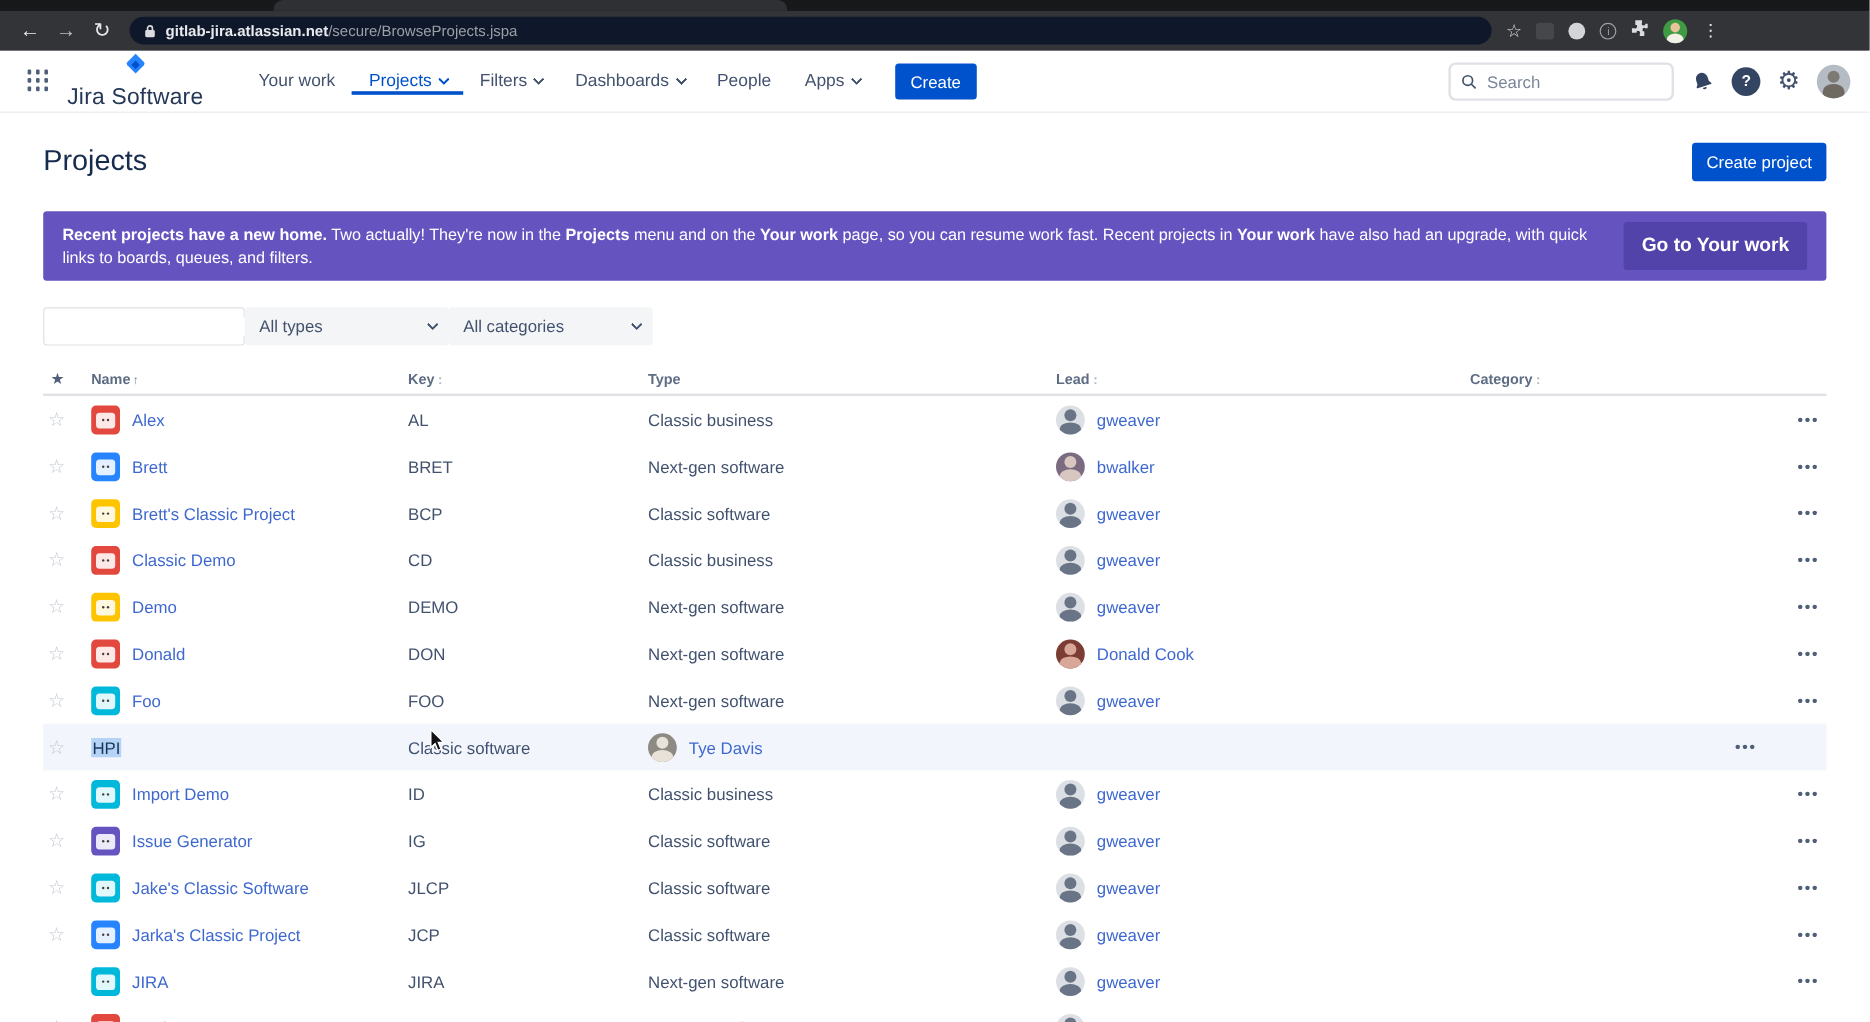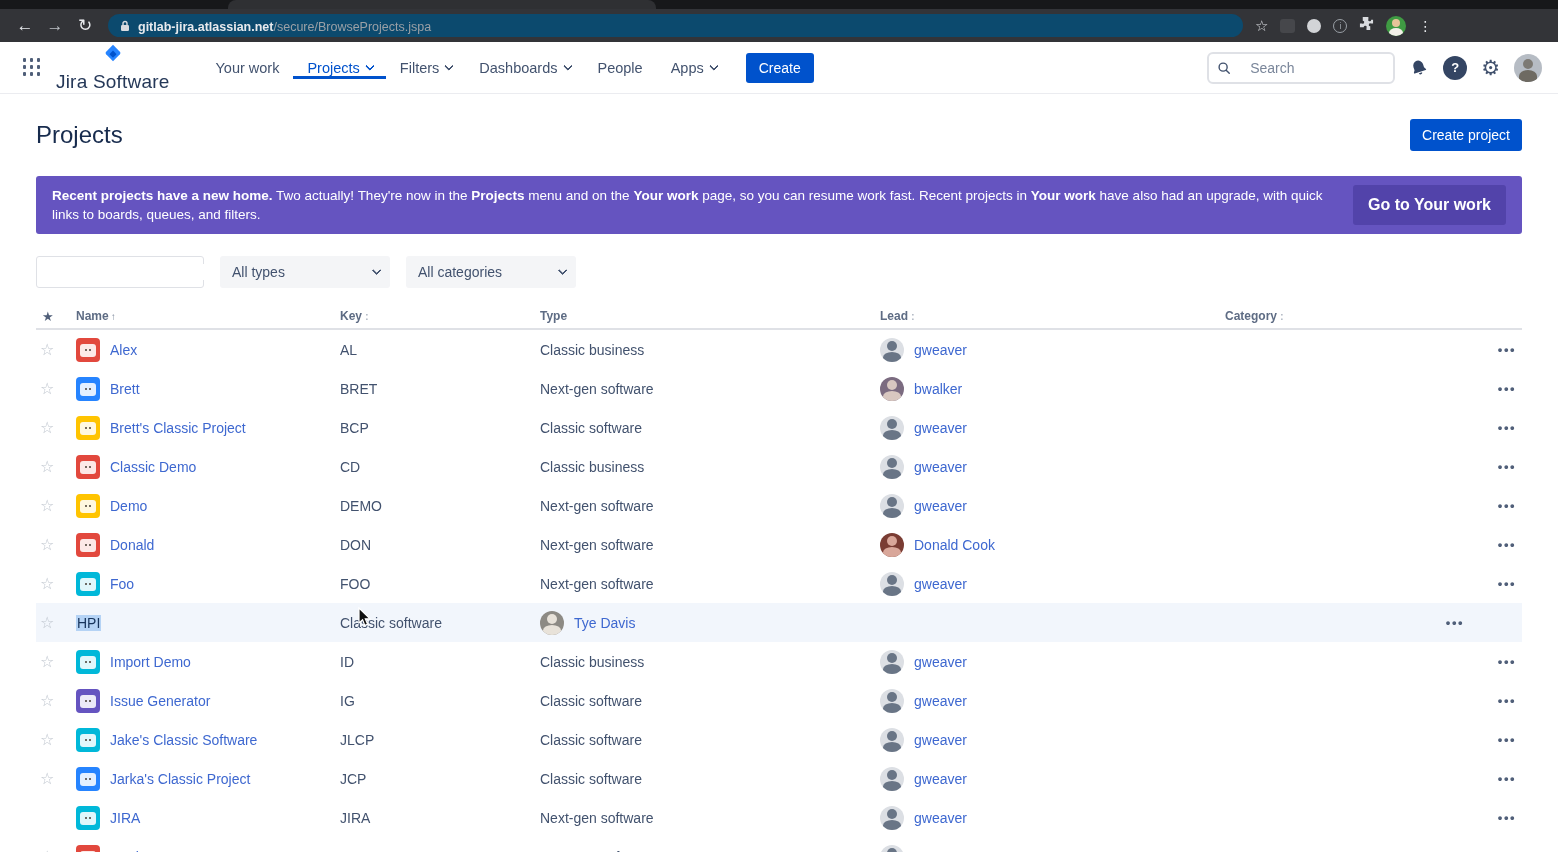--- a/index.html
+++ b/index.html
@@ -7,21 +7,21 @@
     font-family:"Liberation Sans","DejaVu Sans",sans-serif; }
 
   
   .chrome { height:42px; background:#202122; position:relative; }
   .tabstrip { height:9px; background:#17181a; position:relative; }
   .tabstrip .tab { position:absolute; left:228px; width:428px; height:9px;
     background:#2f3033; border-radius:8px 8px 0 0; }
   .toolbar { height:33px; background:#333438; display:flex; align-items:center; padding:0 10px; }
   .nav-arrow { color:#e8eaed; font-size:17px; width:30px; text-align:center; }
   .nav-arrow.dim { color:#bdc1c6; }
-  .urlpill { flex:0 0 auto; width:1135px; height:23px; margin-left:8px; background:#0c4a6e;
+  .urlpill { flex:0 0 auto; width:1135px; height:23px; margin-left:8px; background:#0f172a;
     border-radius:12px; display:flex; align-items:center; padding:0 12px; gap:8px; }
   .lock-icon svg { display:block; }
   .url { font-size:12.5px; color:#e8eaed; font-weight:700; }
   .url-path { font-size:12.5px; color:#9aa0a6; font-weight:400; }
   .chrome-right { display:flex; align-items:center; gap:12px; margin-left:12px; }
   .bm-star { color:#dadce0; font-size:15px; }
   .ext1 { width:15px; height:14px; background:#46474b; border-radius:3px; }
   .ext2 { width:14px; height:14px; background:#d2d4d7; border-radius:50%; }
   .ext3 { width:14px; height:14px; border:1.5px solid #9aa0a6; border-radius:50%;
     color:#9aa0a6; font-size:9px; display:flex; align-items:center; justify-content:center; }
@@ -45,21 +45,21 @@
   .navitem { display:flex; align-items:center; gap:5px; padding:0 14px; font-size:14.5px;
     color:#42526e; font-weight:500; border-bottom:3px solid transparent; padding-top:3px; }
   .navitem.active { color:#0052cc; border-bottom-color:#0052cc; }
   .chev { width:7px; height:7px; border-right:2px solid #42526e; border-bottom:2px solid #42526e;
     transform:rotate(45deg) translateY(-2px); border-radius:1px; }
   .navitem.active .chev { border-color:#0052cc; }
   .create-btn { align-self:center; margin-left:12px; background:#0052cc; color:#fff;
     font-size:14px; font-weight:500; border:none; border-radius:3px; padding:7px 13px; }
   .jiranav .right { margin-left:auto; display:flex; align-items:center; gap:14px; }
   .nav-search { width:188px; height:32px; border:2px solid #dfe1e6; border-radius:6px;
-    display:flex; align-items:center; padding:0 8px; gap:19px; background:#fff; }
+    display:flex; align-items:center; padding:0 8px; gap:8px; background:#fff; }
   .nav-search input { border:none; outline:none; width:130px; font-size:14px; color:#42526e; }
   .nav-search input::placeholder { color:#7a869a; }
   .bell-icon svg, .gear-icon { display:block; }
   .gear-icon { color:#42526e; font-size:21px; line-height:1; }
   .help-badge { width:24px; height:24px; border-radius:50%; background:#344563; color:#fff;
     font-size:13px; font-weight:700; display:flex; align-items:center; justify-content:center; }
   .user-av { width:28px; height:28px; border-radius:50%; background:#b6bcc4; position:relative; overflow:hidden; }
   .user-av::before { content:""; position:absolute; top:5px; left:9px; width:10px; height:10px;
     border-radius:50%; background:#7d7a74; }
   .user-av::after { content:""; position:absolute; top:16px; left:5px; width:18px; height:12px;
@@ -72,21 +72,21 @@
   .create-project-btn { background:#0052cc; color:#fff; border:none; border-radius:3px;
     font-size:14px; font-weight:500; padding:8px 12px; }
 
   .banner { margin-top:25px; background:#6554c0; border-radius:3px; color:#fff;
     display:flex; align-items:center; padding:9px 16px; gap:28px; }
   .banner-text { font-size:13.5px; line-height:19px; }
   .banner-text .b { font-weight:700;margin-top:48px; }
   .banner-btn { background:#5243aa; color:#fff; border:none; border-radius:3px;
     font-size:16px; font-weight:600; padding:11px 15px; white-space:nowrap; }
 
-  .filterbar { margin-top:22px; display:flex; gap:16px; }
+  .filterbar { margin-top:22px; display:flex; gap:0; }
   .filter-search { width:168px; height:32px; border:1px solid #dfe1e6; border-radius:3px;
     display:flex; align-items:center; padding:0 8px; background:#fff; }
   .filter-search input { border:none; outline:none; flex:1; font-size:14px; }
   .dropdown { width:170px; height:32px; background:#f4f5f7; border-radius:3px;
     display:flex; align-items:center; justify-content:space-between; padding:0 12px;
     font-size:14px; color:#42526e; }
   .dropdown .chev { border-color:#42526e; transform:rotate(45deg) translateY(-3px); }
 
   
   .table { margin-top:16px; }

